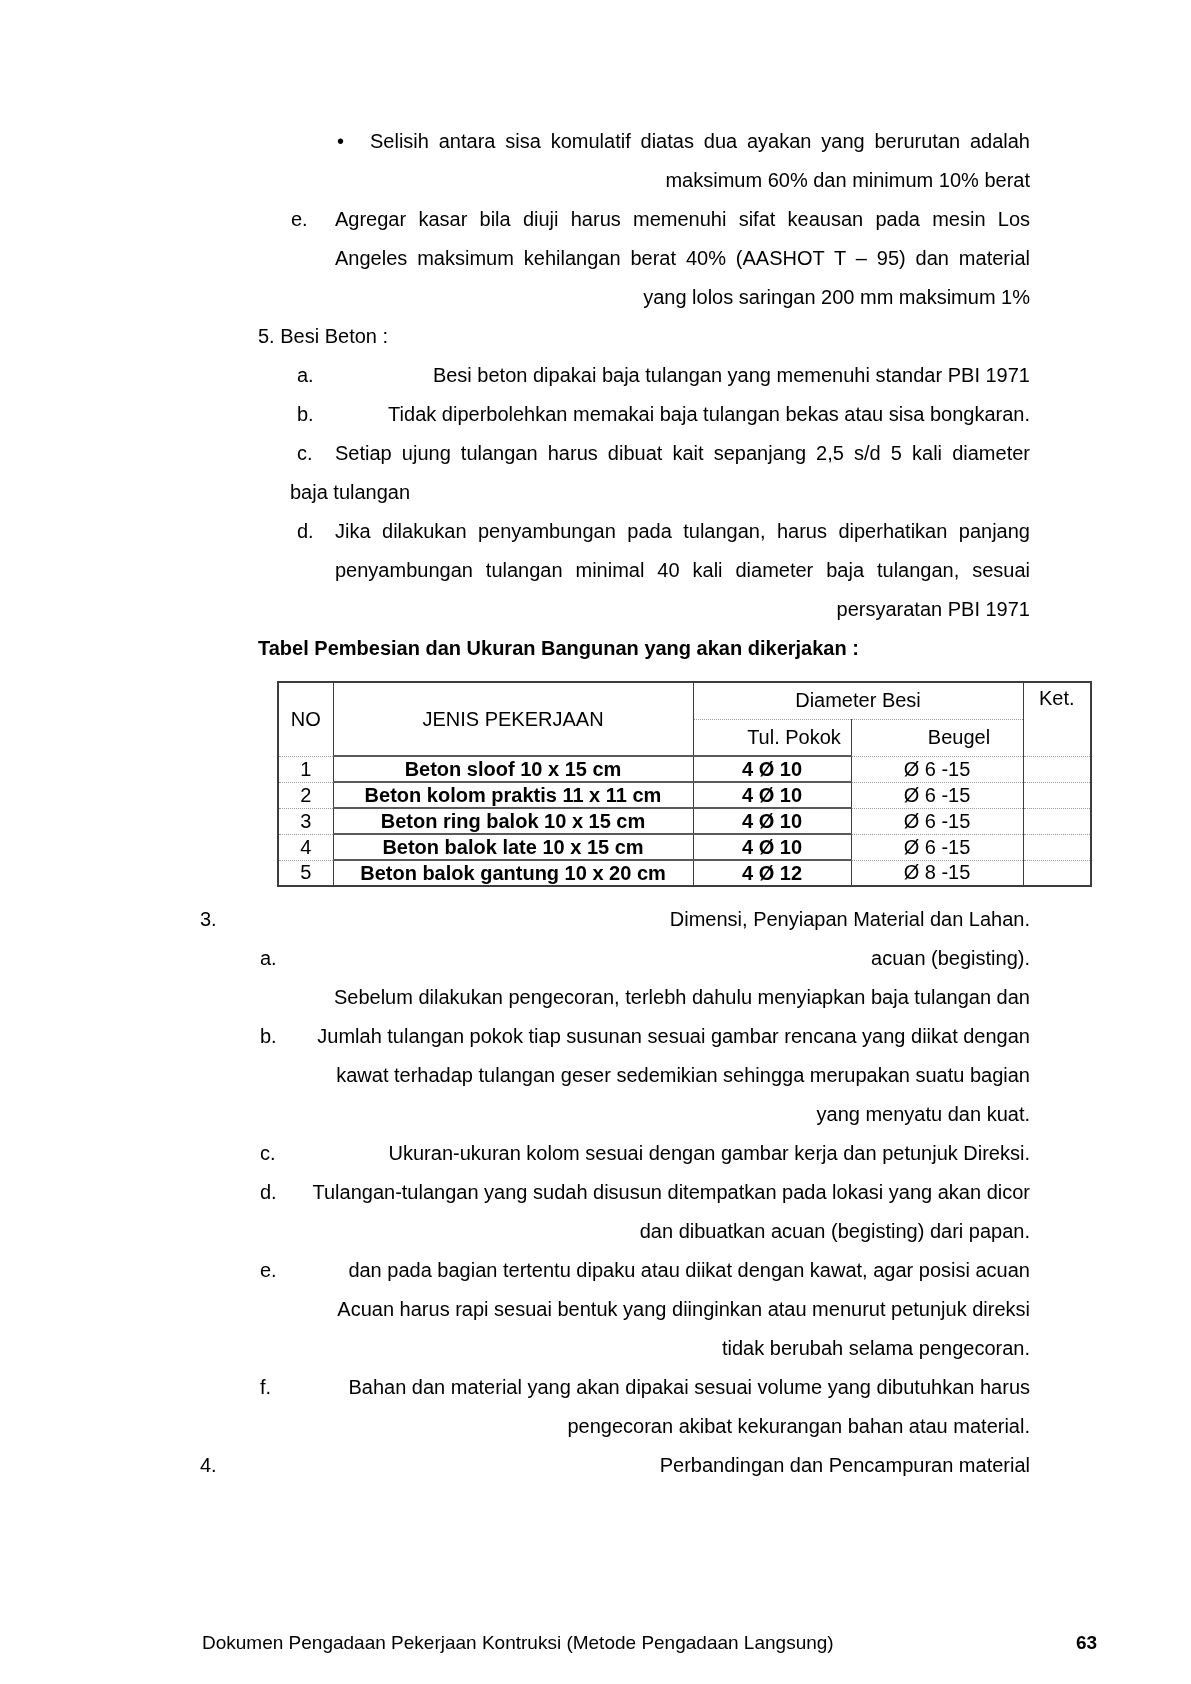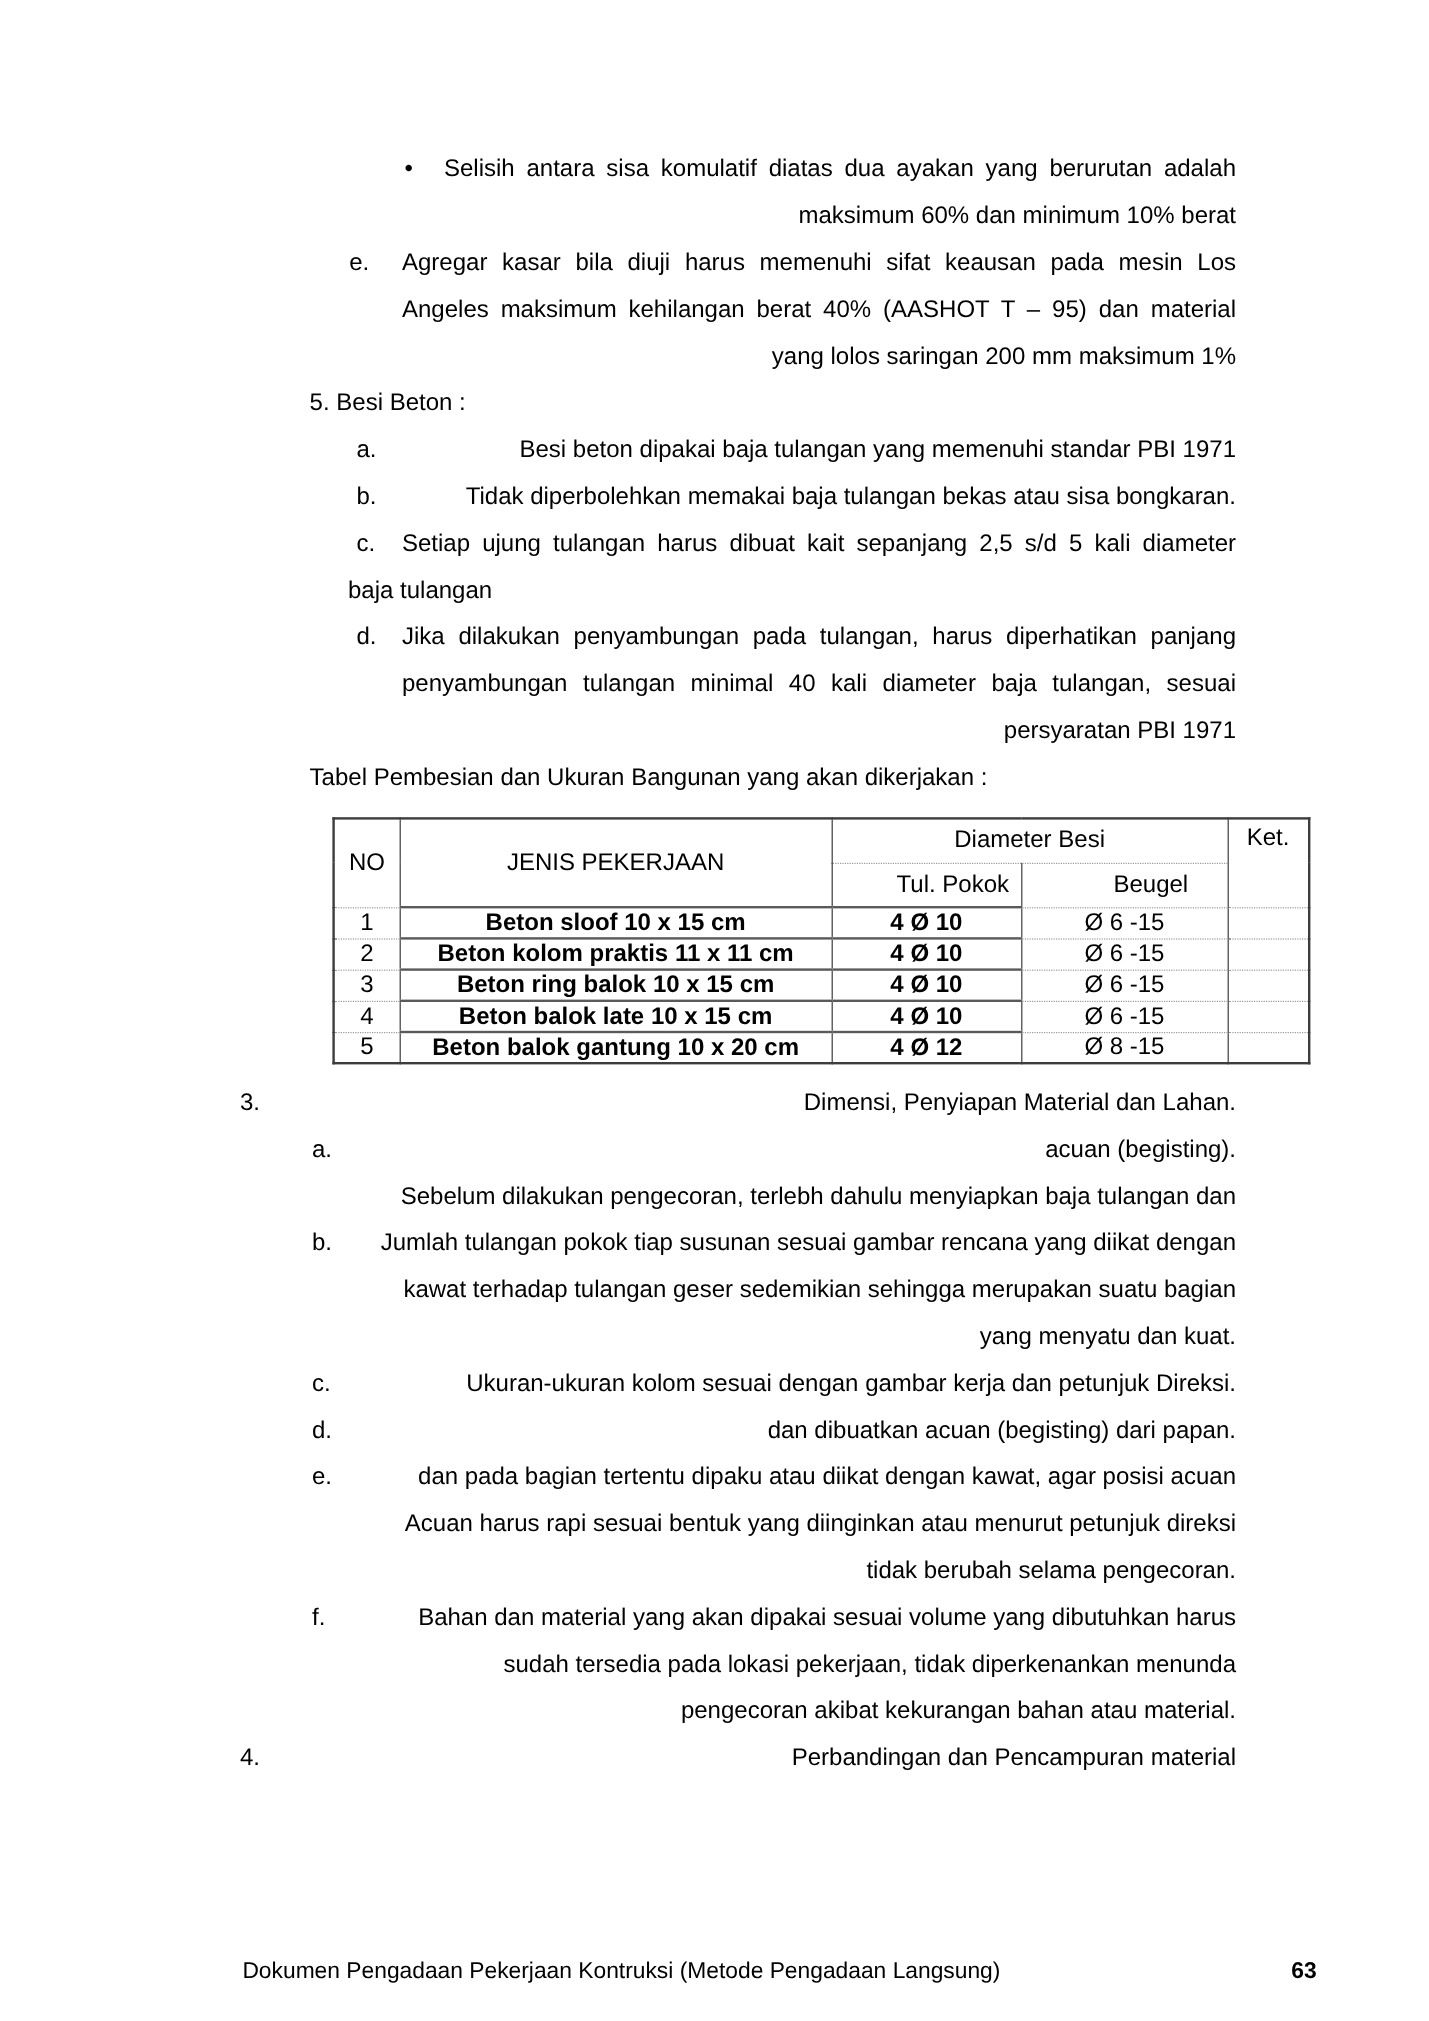--- a/index.html
+++ b/index.html
@@ -21,21 +21,21 @@
 
   
   .ind-bullet { margin-left: 337px; width: 693px; }
   .ind-bullet .marker { width: 33px; }
   .ind-e { margin-left: 291px; width: 739px; }
   .ind-e .marker { width: 44px; }
   .ind-h5 { margin-left: 258px; width: 772px; }
   .ind-5sub { margin-left: 297px; width: 733px; }
   .ind-5sub .marker { width: 38px; }
   .ind-cont { margin-left: 290px; width: 740px; }
-  .ind-tabtitle { margin-left: 258px; width: 772px; margin-bottom: 13px; }
+  .ind-tabtitle { margin-left: 258px; width: 772px; margin-bottom: 13px; font-weight: bold; }
   .ind-num { margin-left: 200px; width: 830px; }
   .ind-num .marker { width: 58px; }
   .ind-3sub { margin-left: 260px; width: 770px; }
   .ind-3sub .marker { width: 30px; }
 
   
   table.spec {
     margin-left: 277px; margin-top: 13px;
     border-collapse: collapse; table-layout: fixed;
     width: 813px;
@@ -202,38 +202,38 @@
   <div class="item ind-3sub">
     <span class="marker">c.</span>
     <div class="body-lines">
       <div class="ln">Ukuran-ukuran kolom sesuai dengan gambar kerja dan petunjuk Direksi.</div>
     </div>
   </div>
 
   <div class="item ind-3sub">
     <span class="marker">d.</span>
     <div class="body-lines">
+      <div class="ln">Tulangan-tulangan yang sudah disusun ditempatkan pada lokasi yang akan dicor</div>
       <div class="ln">dan dibuatkan acuan (begisting) dari papan.</div>
     </div>
   </div>
 
   <div class="item ind-3sub">
     <span class="marker">e.</span>
     <div class="body-lines">
       <div class="ln">dan pada bagian tertentu dipaku atau diikat dengan kawat, agar posisi acuan</div>
       <div class="ln">Acuan harus rapi sesuai bentuk yang diinginkan atau menurut petunjuk direksi</div>
       <div class="ln">tidak berubah selama pengecoran.</div>
     </div>
   </div>
 
   <div class="item ind-3sub">
     <span class="marker">f.</span>
     <div class="body-lines">
       <div class="ln">Bahan dan material yang akan dipakai sesuai volume yang dibutuhkan harus</div>
-      <div class="ln">sudah tersedia pada lokasi pekerjaan, tidak diperkenankan menunda</div>
       <div class="ln">pengecoran akibat kekurangan bahan atau material.</div>
     </div>
   </div>
 
   <div class="item ind-num">
     <span class="marker">4.</span>
     <div class="body-lines">
       <div class="ln">Perbandingan dan Pencampuran material</div>
     </div>
   </div>

